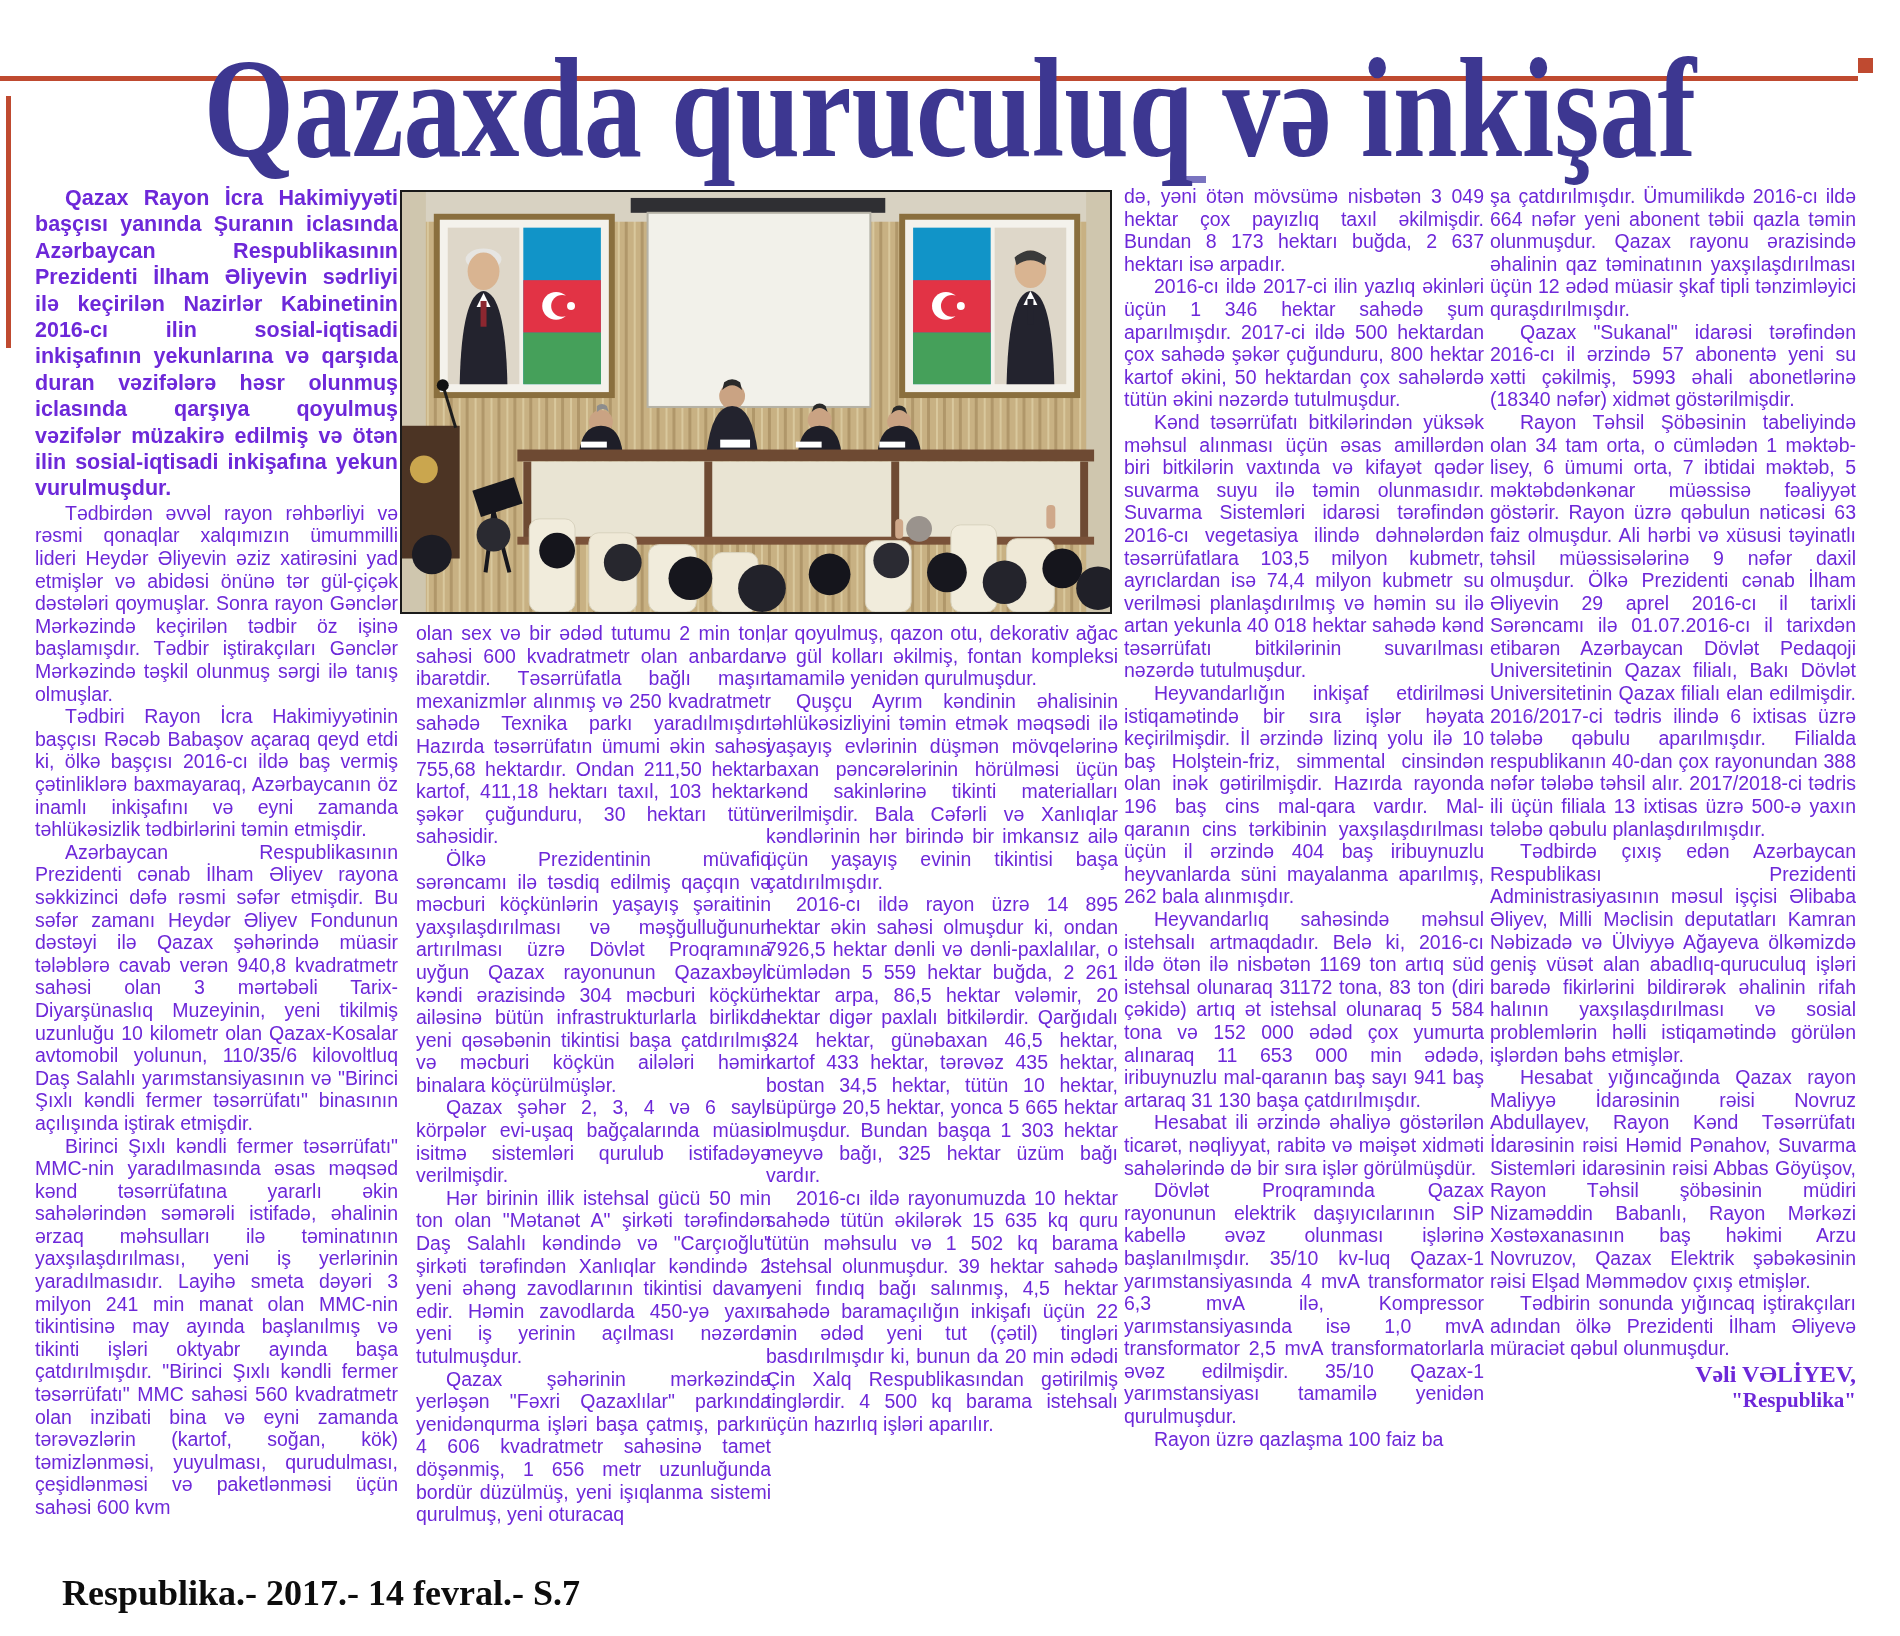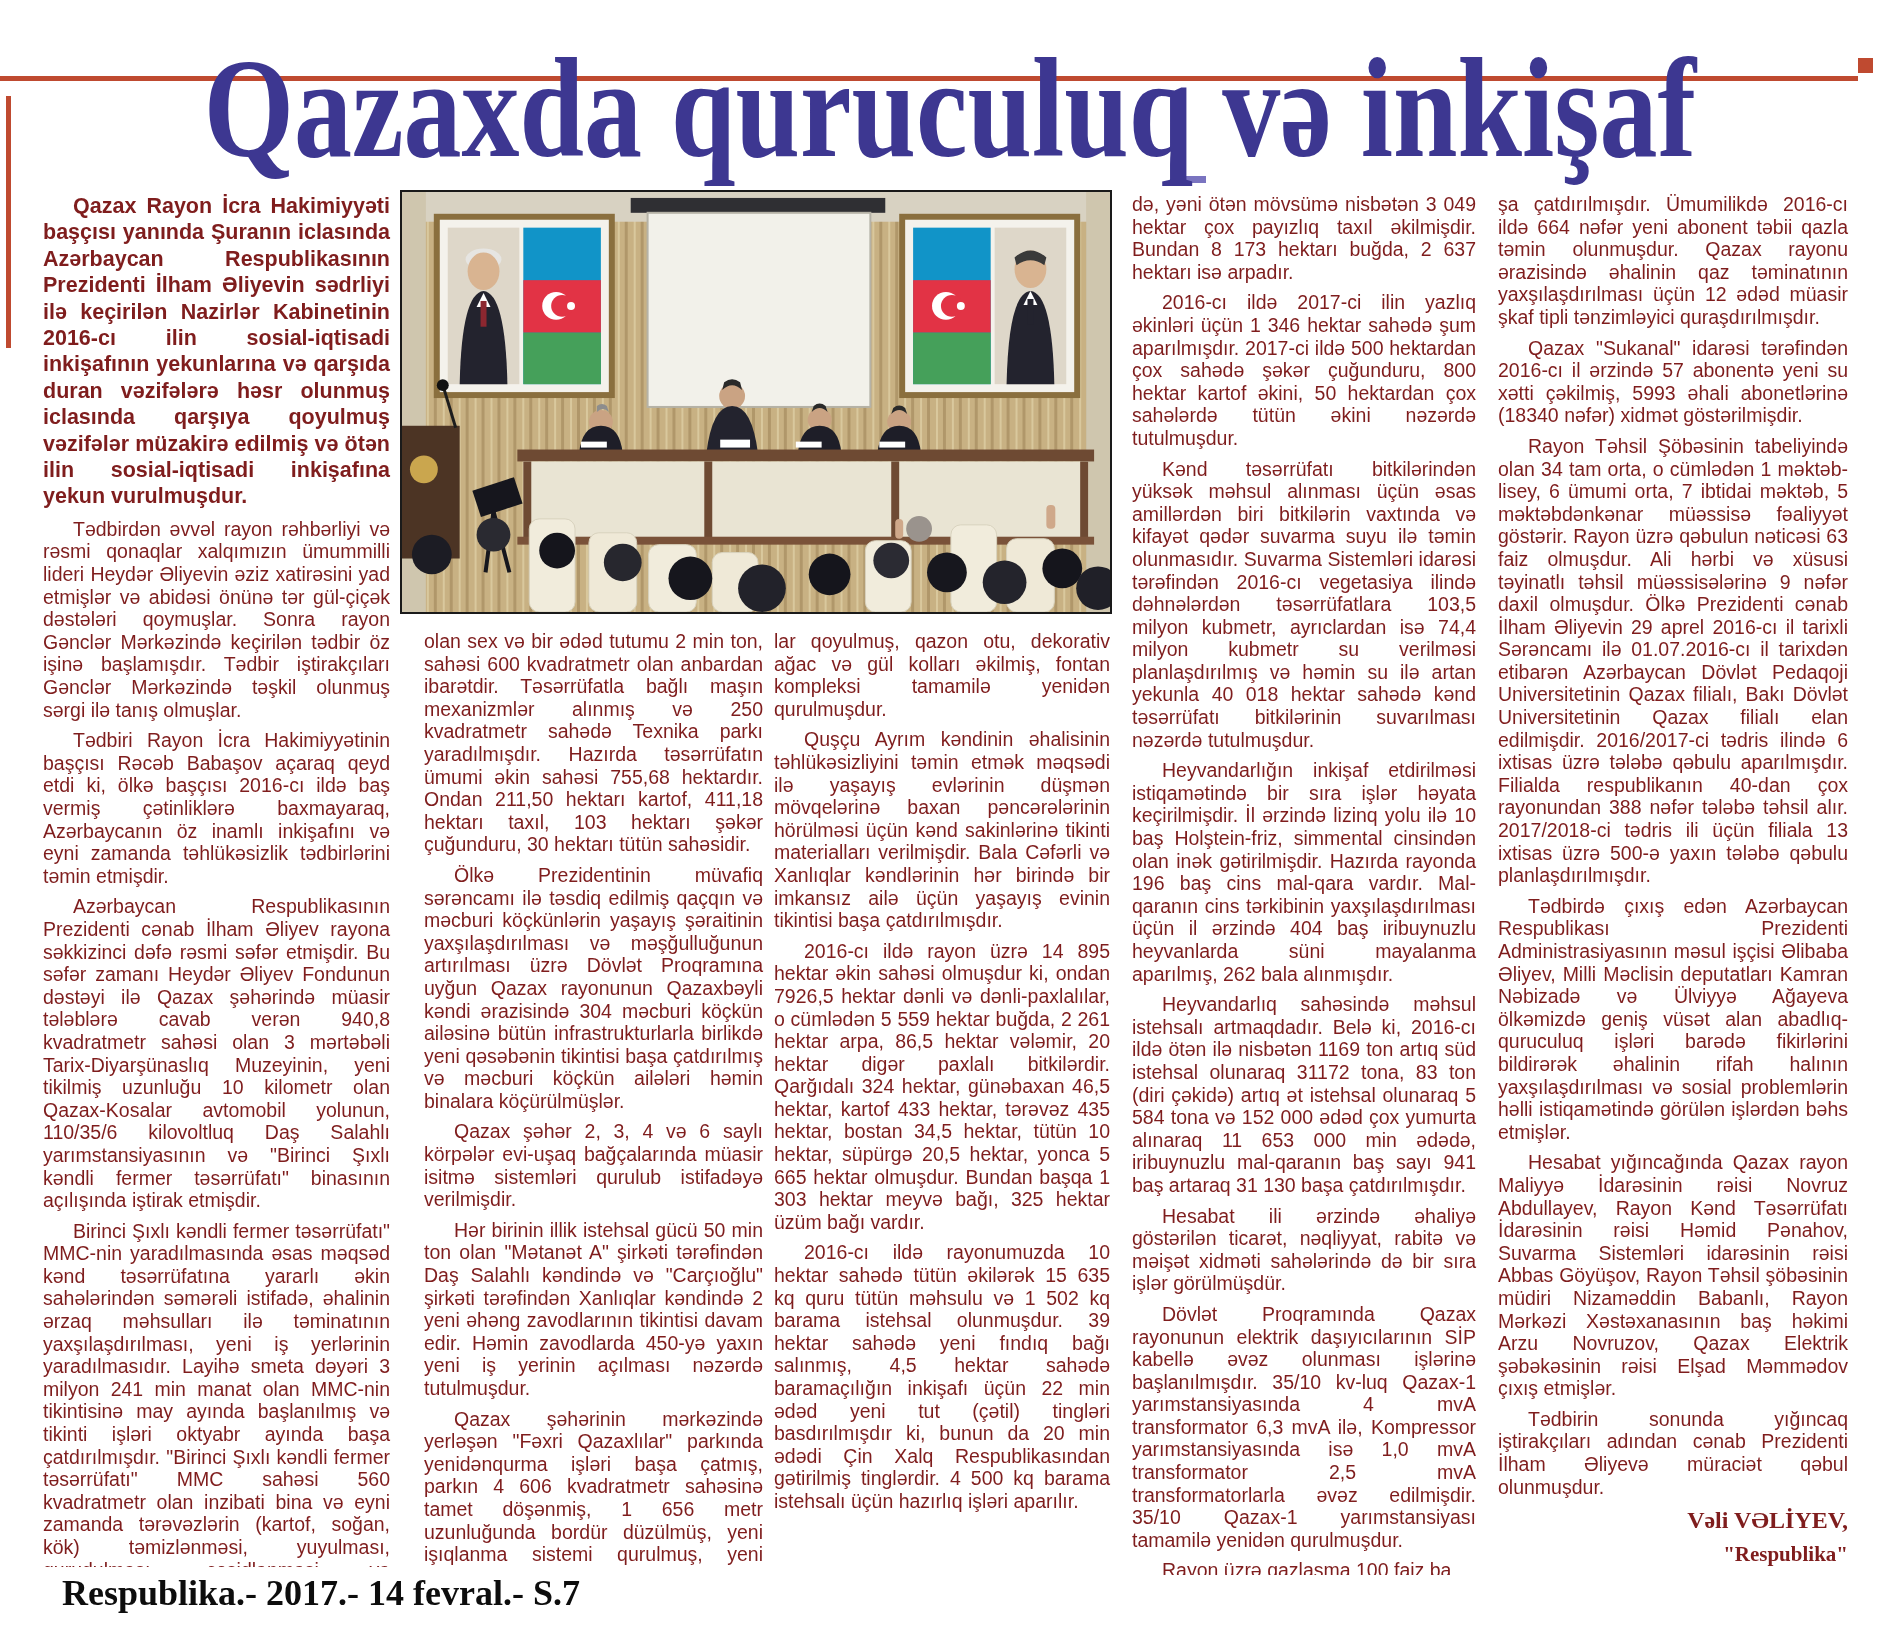--- a/index.html
+++ b/index.html
@@ -18,21 +18,21 @@
     position:absolute;left:400px;top:190px;width:712px;height:424px;
     border:2px solid #1a1a1a;background:#c8b183;box-sizing:border-box;
   }
   .photo svg{display:block;width:100%;height:100%;}
   .col{position:absolute;top:185px;overflow:hidden;}
   #col-1{left:35px;width:363px;height:1382px;}
   #col-2{left:416px;width:355px;height:946px;top:622px;}
   #col-3{left:766px;width:352px;height:932px;top:622px;}
   #col-4{left:1124px;width:360px;height:1390px;}
   #col-5{left:1490px;width:366px;height:1382px;}
-  .para{margin:8px;text-align:justify;font-size:19.5px;line-height:22.6px;color:#7f1d1d;
+  .para{margin:0;text-align:justify;font-size:19.5px;line-height:22.6px;color:#6d28d9;
         overflow-wrap:break-word;}
   .para.indent{text-indent:30px;}
   .para .b{font-weight:normal;}
   .para.intro{font-weight:bold;font-size:21.5px;line-height:26.4px;}
   .para.byline{font-family:"Liberation Serif",serif;font-weight:bold;font-size:24px;
                line-height:28px;text-align:right;text-indent:0;}
   .para.byline2{font-family:"Liberation Serif",serif;font-weight:bold;font-size:21px;
                 line-height:24px;text-align:right;text-indent:0;}
   .footer{
     position:absolute;left:62px;top:1572px;
@@ -207,21 +207,21 @@
         <p class="para indent"><span>Hesabat ili ərzində əhaliyə göstərilən ticarət, nəqliyyat, rabitə və məişət xidməti sahələrində də bir sıra işlər görülmüşdür.</span></p>
         <p class="para indent"><span>Dövlət Proqramında Qazax rayonunun elektrik daşıyıcılarının SİP kabellə əvəz olunması işlərinə başlanılmışdır. 35/10 kv-luq Qazax-1 yarımstansiyasında 4 mvA transformator 6,3 mvA ilə, Kompressor yarımstansiyasında isə 1,0 mvA transformator 2,5 mvA transformatorlarla əvəz edilmişdir. 35/10 Qazax-1 yarımstansiyası tamamilə yenidən qurulmuşdur.</span></p>
         <p class="para indent"><span>Rayon üzrə qazlaşma 100 faiz ba</span></p>
       </div>
     <div class="col" id="col-5">
         <p class="para"><span>şa çatdırılmışdır. Ümumilikdə 2016-cı ildə 664 nəfər yeni abonent təbii qazla təmin olunmuşdur. Qazax rayonu ərazisində əhalinin qaz təminatının yaxşılaşdırılması üçün 12 ədəd müasir şkaf tipli tənzimləyici quraşdırılmışdır.</span></p>
         <p class="para indent"><span>Qazax "Sukanal" idarəsi tərəfindən 2016-cı il ərzində 57 abonentə yeni su xətti çəkilmiş, 5993 əhali abonetlərinə (18340 nəfər) xidmət göstərilmişdir.</span></p>
         <p class="para indent"><span>Rayon Təhsil Şöbəsinin tabeliyində olan 34 tam orta, o cümlədən 1 məktəb-lisey, 6 ümumi orta, 7 ibtidai məktəb, 5 məktəbdənkənar müəssisə fəaliyyət göstərir. Rayon üzrə qəbulun nəticəsi 63 faiz olmuşdur. Ali hərbi və xüsusi təyinatlı təhsil müəssisələrinə 9 nəfər daxil olmuşdur. Ölkə Prezidenti cənab İlham Əliyevin 29 aprel 2016-cı il tarixli Sərəncamı ilə 01.07.2016-cı il tarixdən etibarən Azərbaycan Dövlət Pedaqoji Universitetinin Qazax filialı, Bakı Dövlət Universitetinin Qazax filialı elan edilmişdir. 2016/2017-ci tədris ilində 6 ixtisas üzrə tələbə qəbulu aparılmışdır. Filialda respublikanın 40-dan çox rayonundan 388 nəfər tələbə təhsil alır. 2017/2018-ci tədris ili üçün filiala 13 ixtisas üzrə 500-ə yaxın tələbə qəbulu planlaşdırılmışdır.</span></p>
         <p class="para indent"><span>Tədbirdə çıxış edən Azərbaycan Respublikası Prezidenti Administrasiyasının məsul işçisi Əlibaba Əliyev, Milli Məclisin deputatları Kamran Nəbizadə və Ülviyyə Ağayeva ölkəmizdə geniş vüsət alan abadlıq-quruculuq işləri barədə fikirlərini bildirərək əhalinin rifah halının yaxşılaşdırılması və sosial problemlərin həlli istiqamətində görülən işlərdən bəhs etmişlər.</span></p>
         <p class="para indent"><span>Hesabat yığıncağında Qazax rayon Maliyyə İdarəsinin rəisi Novruz Abdullayev, Rayon Kənd Təsərrüfatı İdarəsinin rəisi Həmid Pənahov, Suvarma Sistemləri idarəsinin rəisi Abbas Göyüşov, Rayon Təhsil şöbəsinin müdiri Nizaməddin Babanlı, Rayon Mərkəzi Xəstəxanasının baş həkimi Arzu Novruzov, Qazax Elektrik şəbəkəsinin rəisi Elşad Məmmədov çıxış etmişlər.</span></p>
-        <p class="para indent"><span>Tədbirin sonunda yığıncaq iştirakçıları adından cənab Prezidenti İlham Əliyevə müraciət qəbul olunmuşdur.</span></p>
+        <p class="para indent"><span>Tədbirin sonunda yığıncaq iştirakçıları adından ölkə Prezidenti İlham Əliyevə müraciət qəbul olunmuşdur.</span></p>
         <p class="para byline"><span>Vəli VƏLİYEV,</span></p>
         <p class="para byline2"><span>"Respublika"</span></p>
       </div>
   </div>
 
   <div class="footer">Respublika.- 2017.- 14 fevral.- S.7</div>
 
 </div>
 
 </body></html>

